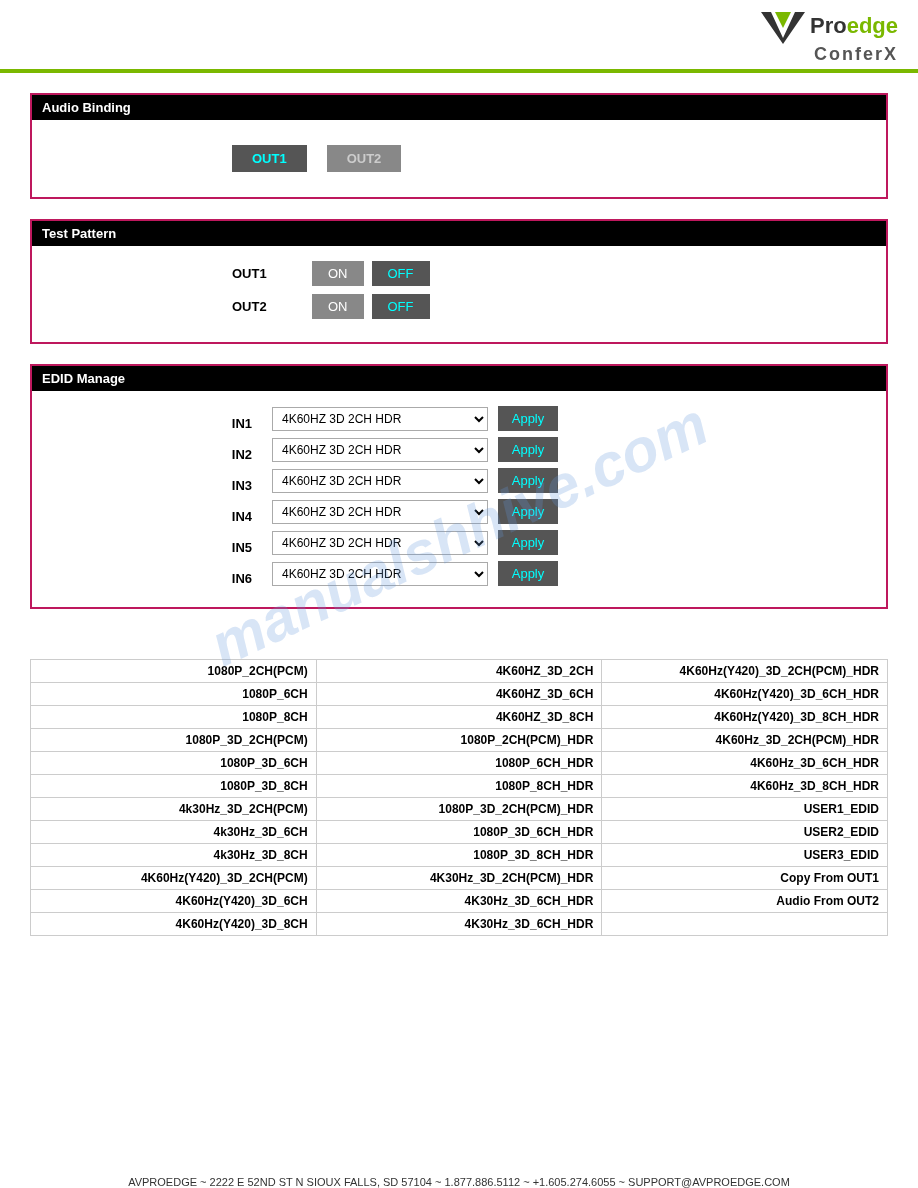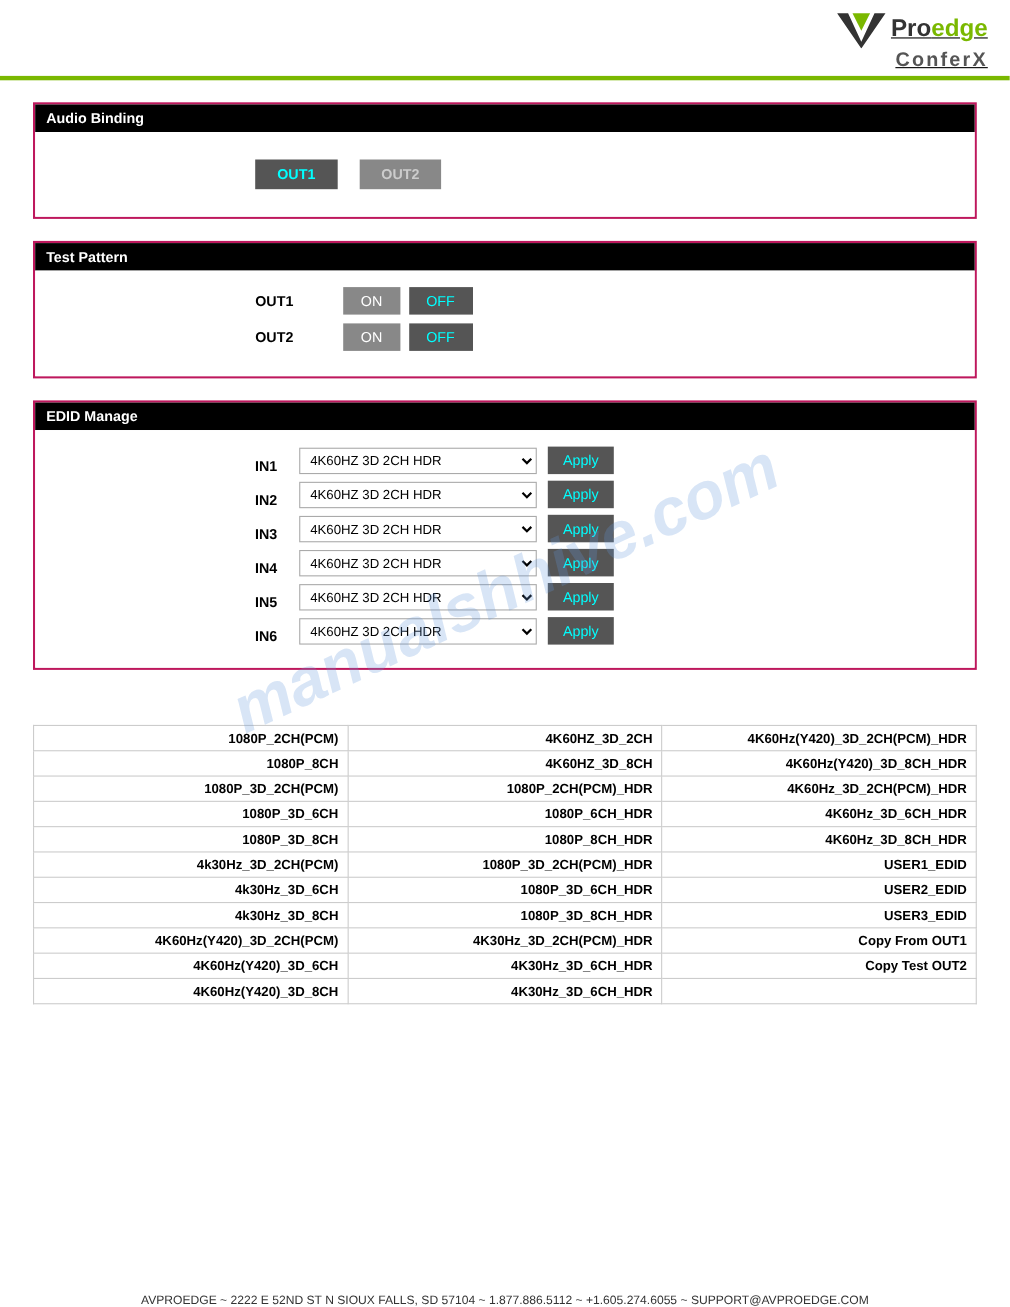--- a/index.html
+++ b/index.html
@@ -176,21 +176,21 @@
       text-align: center;
       font-size: 11px;
       color: #333;
     }
   </style>
 </head>
 <body>
 
 <div class="header">
   <div class="logo-area">
-    <div style="display:flex; align-items:flex-end; flex-direction:column;text-decoration:underline;">
+    <div style="display:flex; align-items:flex-end; flex-direction:column;">
       <div style="display:flex; align-items:center;">
 
         <svg width="45" height="36" viewBox="0 0 45 36">
           <polygon points="0,4 10,4 22,30 34,4 44,4 22,36" fill="#333"></polygon>
           <polygon points="14,4 30,4 22,20" fill="#7ab800"></polygon>
         </svg>
         <div style="margin-left:4px;">
           <span style="font-size:22px; font-weight:bold; color:#333;">Pro</span><span style="font-size:22px; font-weight:bold; color:#7ab800;">edge</span>
         </div>
       </div>
@@ -316,20 +316,25 @@
 
 <div class="edid-options-section">
   <table class="edid-options-table">
     <tbody id="edid-options-tbody">
     <tr>
           <td>1080P_2CH(PCM)</td>
           <td>4K60HZ_3D_2CH</td>
           <td>4K60Hz(Y420)_3D_2CH(PCM)_HDR</td>
         </tr>
         <tr>
+          <td>1080P_6CH</td>
+          <td>4K60HZ_3D_6CH</td>
+          <td>4K60Hz(Y420)_3D_6CH_HDR</td>
+        </tr>
+        <tr>
           <td>1080P_8CH</td>
           <td>4K60HZ_3D_8CH</td>
           <td>4K60Hz(Y420)_3D_8CH_HDR</td>
         </tr>
         <tr>
           <td>1080P_3D_2CH(PCM)</td>
           <td>1080P_2CH(PCM)_HDR</td>
           <td>4K60Hz_3D_2CH(PCM)_HDR</td>
         </tr>
         <tr>
@@ -358,21 +363,21 @@
           <td>USER3_EDID</td>
         </tr>
         <tr>
           <td>4K60Hz(Y420)_3D_2CH(PCM)</td>
           <td>4K30Hz_3D_2CH(PCM)_HDR</td>
           <td>Copy From OUT1</td>
         </tr>
         <tr>
           <td>4K60Hz(Y420)_3D_6CH</td>
           <td>4K30Hz_3D_6CH_HDR</td>
-          <td>Copy Test OUT2</td>
+          <td>Audio From OUT2</td>
         </tr>
         <tr>
           <td>4K60Hz(Y420)_3D_8CH</td>
           <td>4K30Hz_3D_6CH_HDR</td>
           <td></td>
         </tr>
       </tbody>
   </table>
 </div>
 

